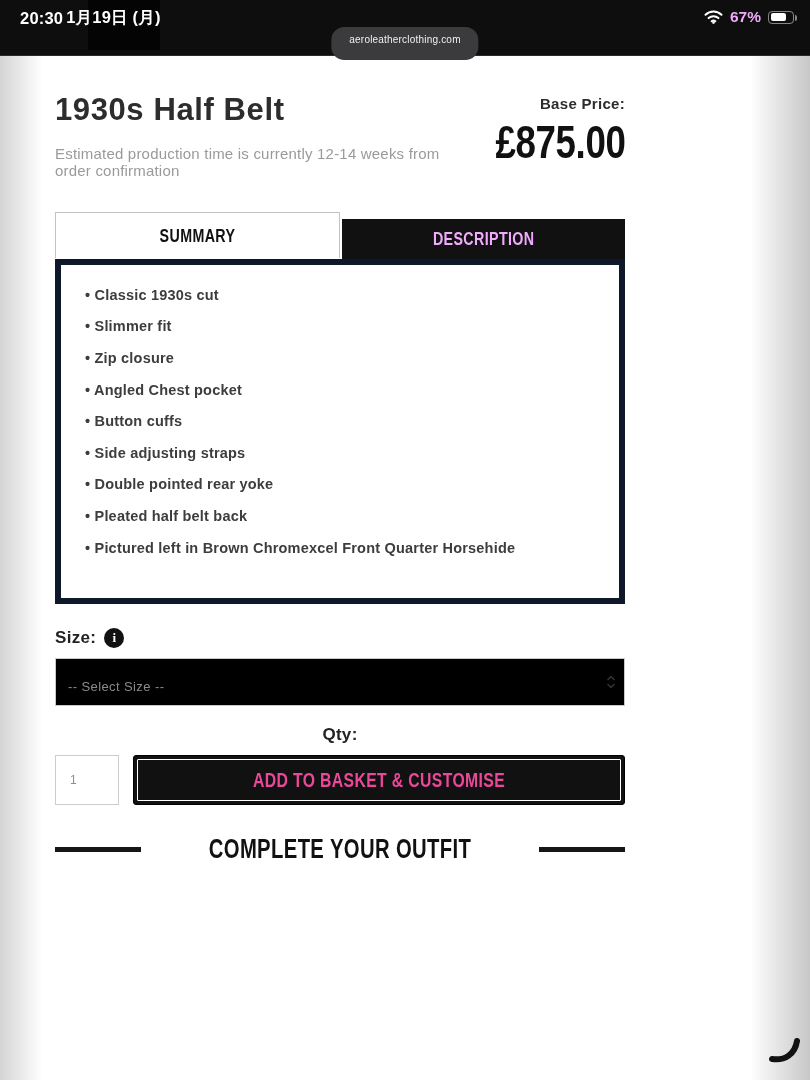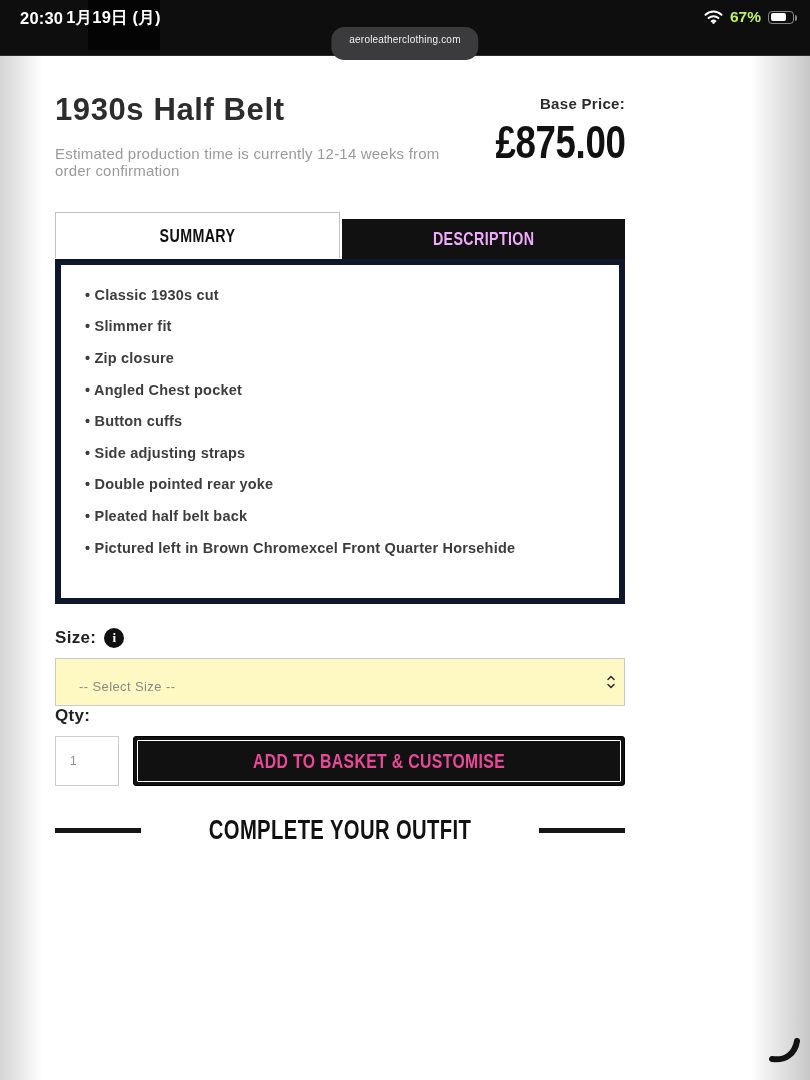--- a/index.html
+++ b/index.html
@@ -19,21 +19,21 @@
   .sb-dark-patch {
     position:absolute; left:88px; top:0; width:72px; height:50px;
     background:#040404;
   }
   .sb-left {
     position:absolute; left:20px; top:7px; display:flex; gap:3px;
     color:#ffffff; font-size:16.5px; font-weight:bold; letter-spacing:0.2px;align-items:center;
   }
   .sb-right {
     position:absolute; right:16px; top:8px; display:flex; align-items:center; gap:7px;
-    color:#bef264; font-size:15.5px; font-weight:bold;
+    color:#f0abfc; font-size:15.5px; font-weight:bold;
   }
   .wifi-icon svg { display:block; }
   .battery {
     position:relative; width:26px; height:13px;
     border:1px solid rgba(255,255,255,0.5); border-radius:4px;
   }
   .battery-fill {
     position:absolute; left:1.5px; top:1.5px; bottom:1.5px;
     background:#ffffff; border-radius:2px;
   }
@@ -109,28 +109,28 @@
 
   
   .size-label-row { margin-top:24px; display:flex; align-items:center; gap:8px; }
   .field-label { font-size:17px; font-weight:bold; color:#222; letter-spacing:0.3px; }
   .info-icon {
     width:20px; height:20px; border-radius:50%; background:#111;
     color:#fff; font-size:13px; font-weight:bold; font-family:"Liberation Serif", serif;
     display:flex; align-items:center; justify-content:center; cursor:pointer;
   }
   .size-select {
-    margin-top:10px; height:48px; border:1px solid #c9c9c9; background:#fef9c3;
-    display:flex; align-items:center; padding:0 23px; cursor:pointer; position:relative;
+    margin-top:10px; height:48px; border:1px solid #c9c9c9; background:#000000;
+    display:flex; align-items:center; padding:0 12px; cursor:pointer; position:relative;
   }
   .size-select-value { font-size:13px; color:#8a8a8a; letter-spacing:0.4px; margin-top:8px; }
   .select-stepper { position:absolute; right:8px; top:50%; transform:translateY(-50%); }
   .select-stepper svg { display:block; }
 
-  .qty-label { margin-top:0; }
+  .qty-label { margin-top:19px;text-align:center; }
   .purchase-row { margin-top:10px; display:flex; gap:14px; }
   .qty-input {
     width:64px; height:50px; border:1px solid #cccccc; background:#fff;
     font-size:12px; color:#8e8e8e; padding-left:14px;
     font-family:"Liberation Sans", sans-serif;
   }
   .add-btn {
     flex:1; height:50px; background:#111; border:1px solid #000; border-radius:3px;
     position:relative; color:#ec4899; cursor:pointer;
     display:flex; align-items:center; justify-content:center;

